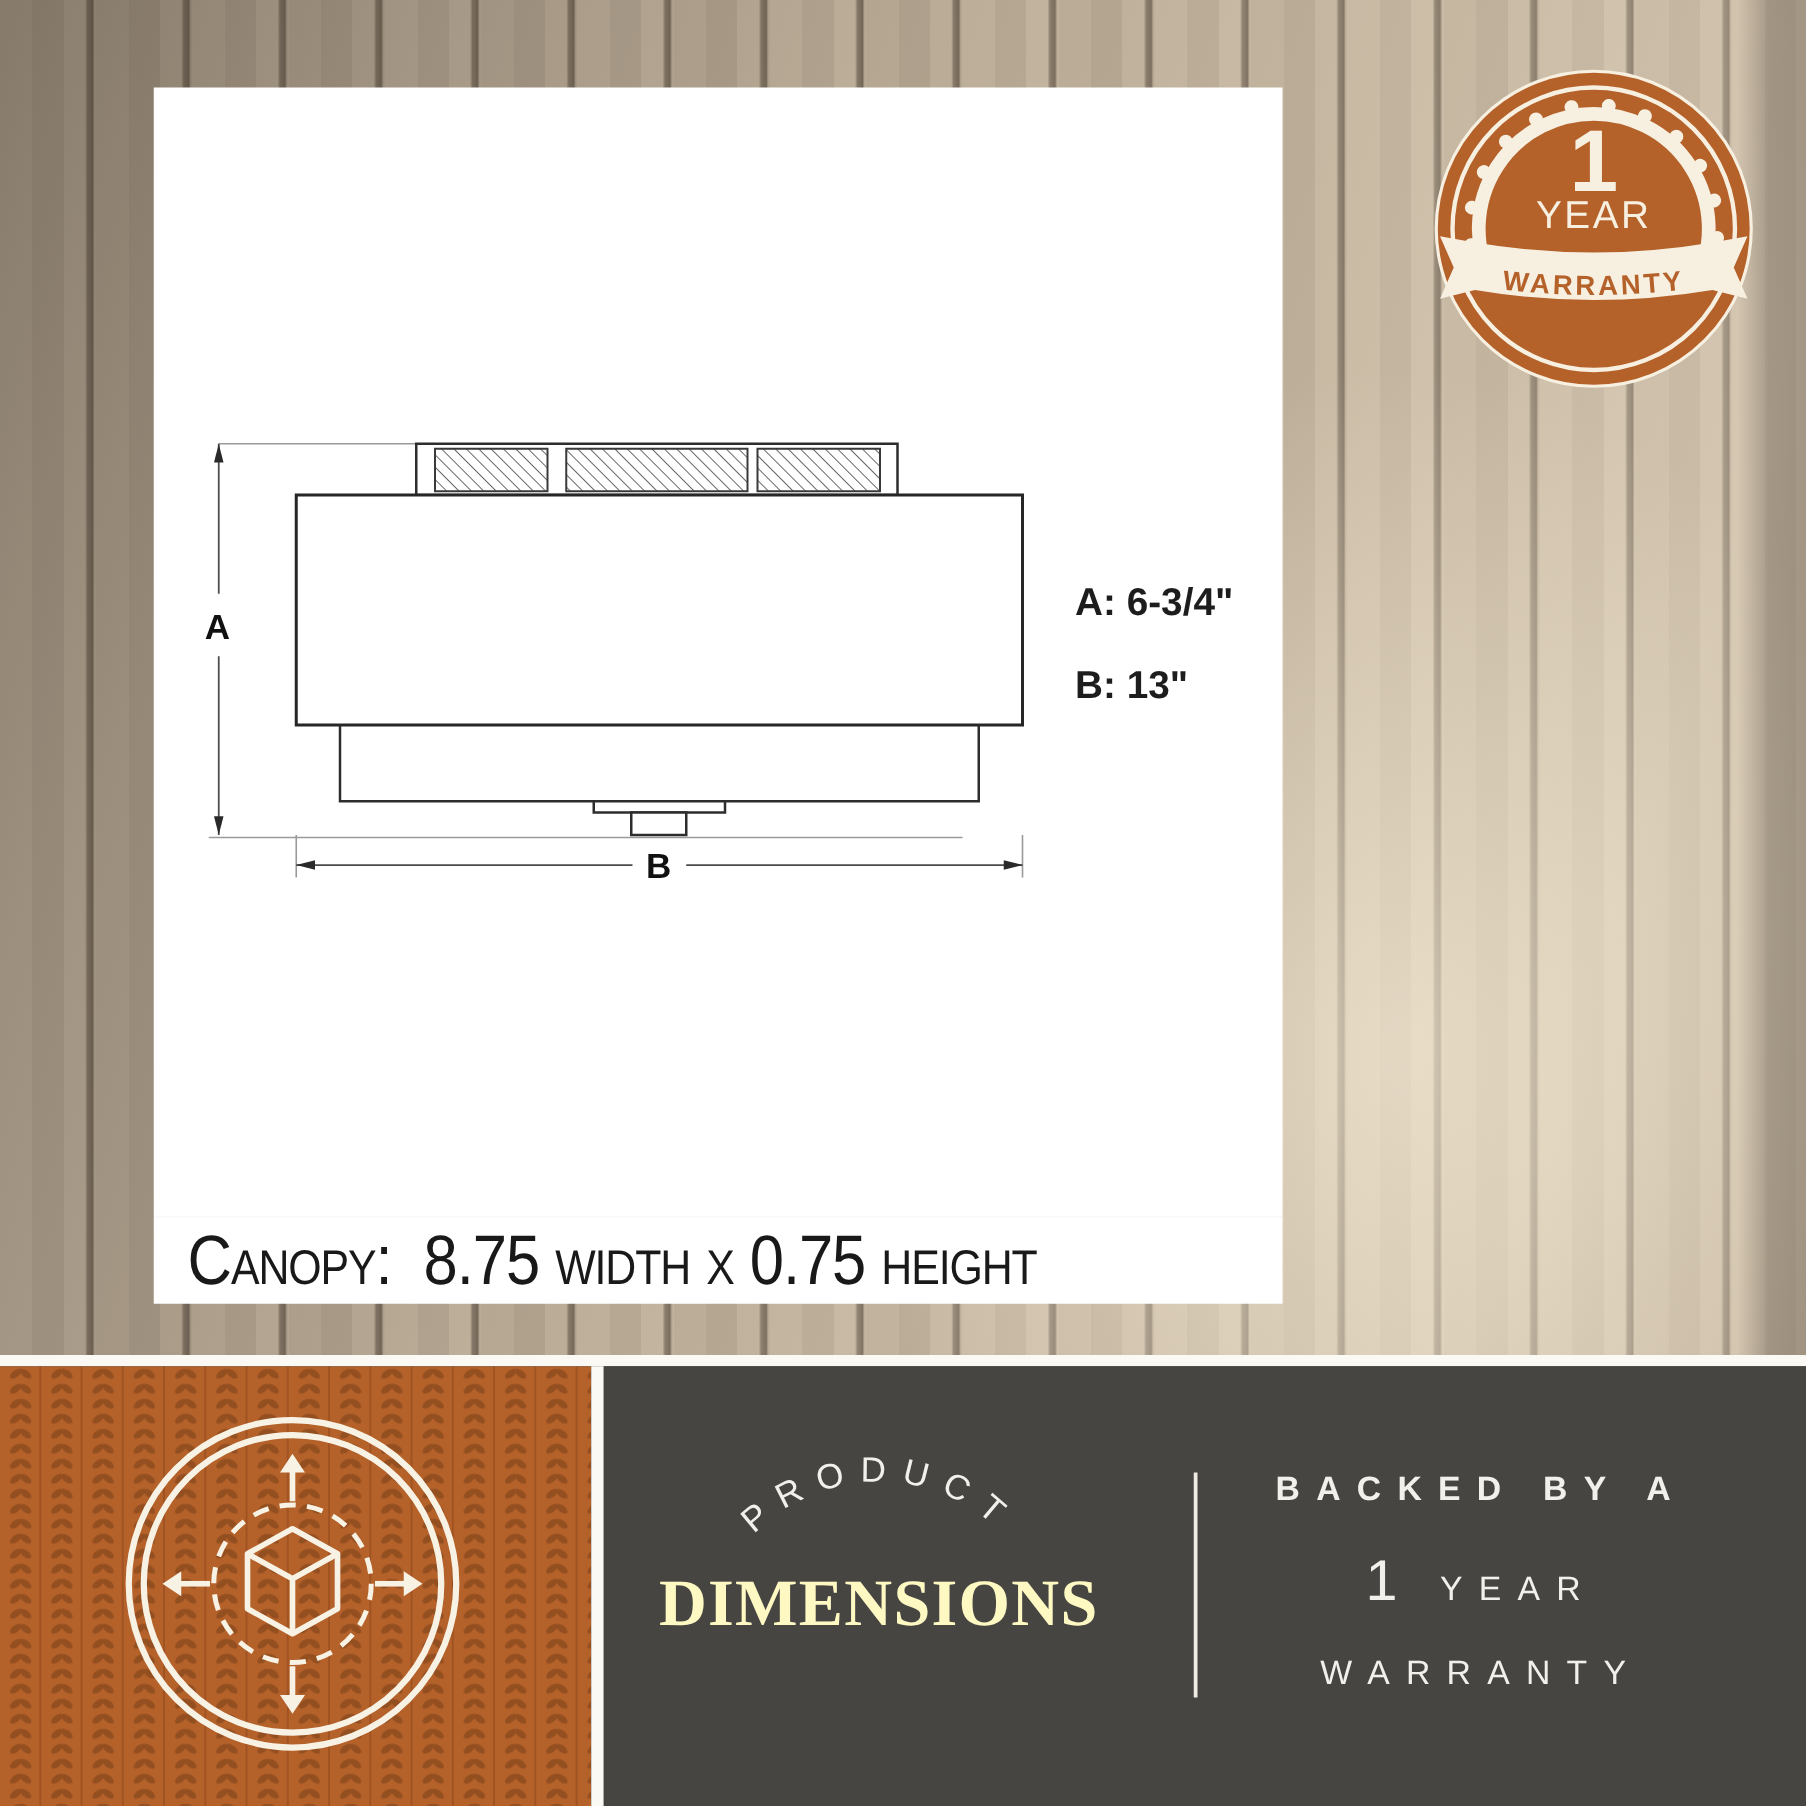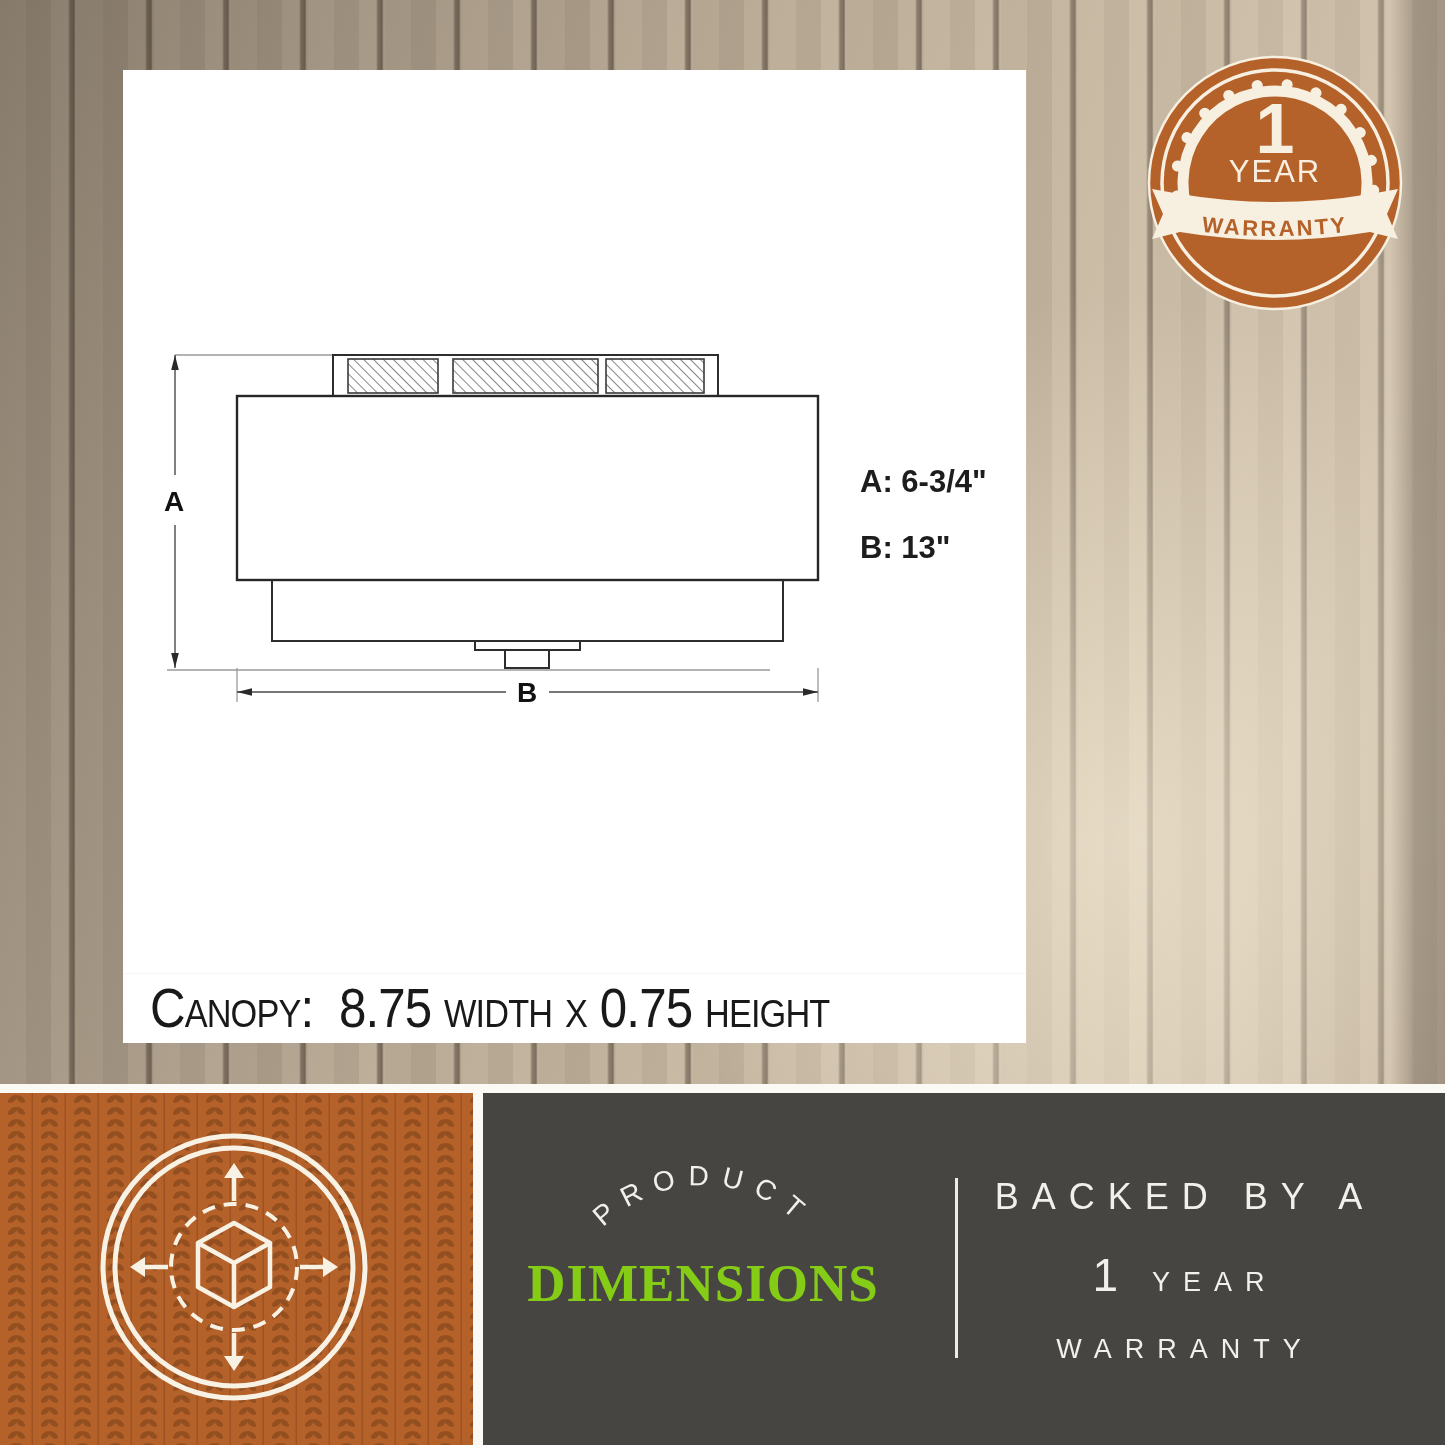--- a/index.html
+++ b/index.html
@@ -19,24 +19,24 @@
     font-variant:small-caps;letter-spacing:-1px;white-space:pre;
     transform:scaleX(0.88);transform-origin:left top;}
   .badge{position:absolute;left:1147px;top:53px;width:256px;height:260px;}
   .bottom-section{position:absolute;left:0;top:1084px;width:1445px;height:361px;background:#474542;}
   .divider-h{position:absolute;left:0;top:0;width:1445px;height:9px;background:#fbf9f3;}
   .orange-tile{position:absolute;left:0;top:9px;width:473px;height:352px;}
   .divider-v{position:absolute;left:473px;top:9px;width:10px;height:352px;background:#fbf9f3;}
   .gray-panel{position:absolute;left:483px;top:9px;width:962px;height:352px;background:#474542;}
   .arc-svg{position:absolute;left:0px;top:17px;width:440px;height:170px;overflow:visible;}
   .dim-title{position:absolute;left:0px;top:160px;width:440px;text-align:center;
-    font-family:"Liberation Serif",serif;font-weight:bold;font-size:53px;letter-spacing:1px;color:#84cc16;}
+    font-family:"Liberation Serif",serif;font-weight:bold;font-size:53px;letter-spacing:1px;color:#fef9c3;}
   .panel-divider{position:absolute;left:472px;top:85px;width:3px;height:180px;background:#efece6;}
   .warranty-block{position:absolute;left:502px;top:83px;width:400px;color:#f2f0ea;text-align:center;}
-  .w-line1{font-size:36px;letter-spacing:13px;}
+  .w-line1{font-size:27px;letter-spacing:13px;font-weight:bold;}
   .w-line2{margin-top:30px;display:flex;justify-content:center;align-items:baseline;gap:34px;}
   .w-num{font-size:46px;}
   .w-year{font-size:27px;letter-spacing:13px;}
   .w-line3{margin-top:32px;font-size:27px;letter-spacing:13px;}
   svg text{font-family:"Liberation Sans",sans-serif;}
 </style>
 </head>
 <body>
 
 <div class="stage">

